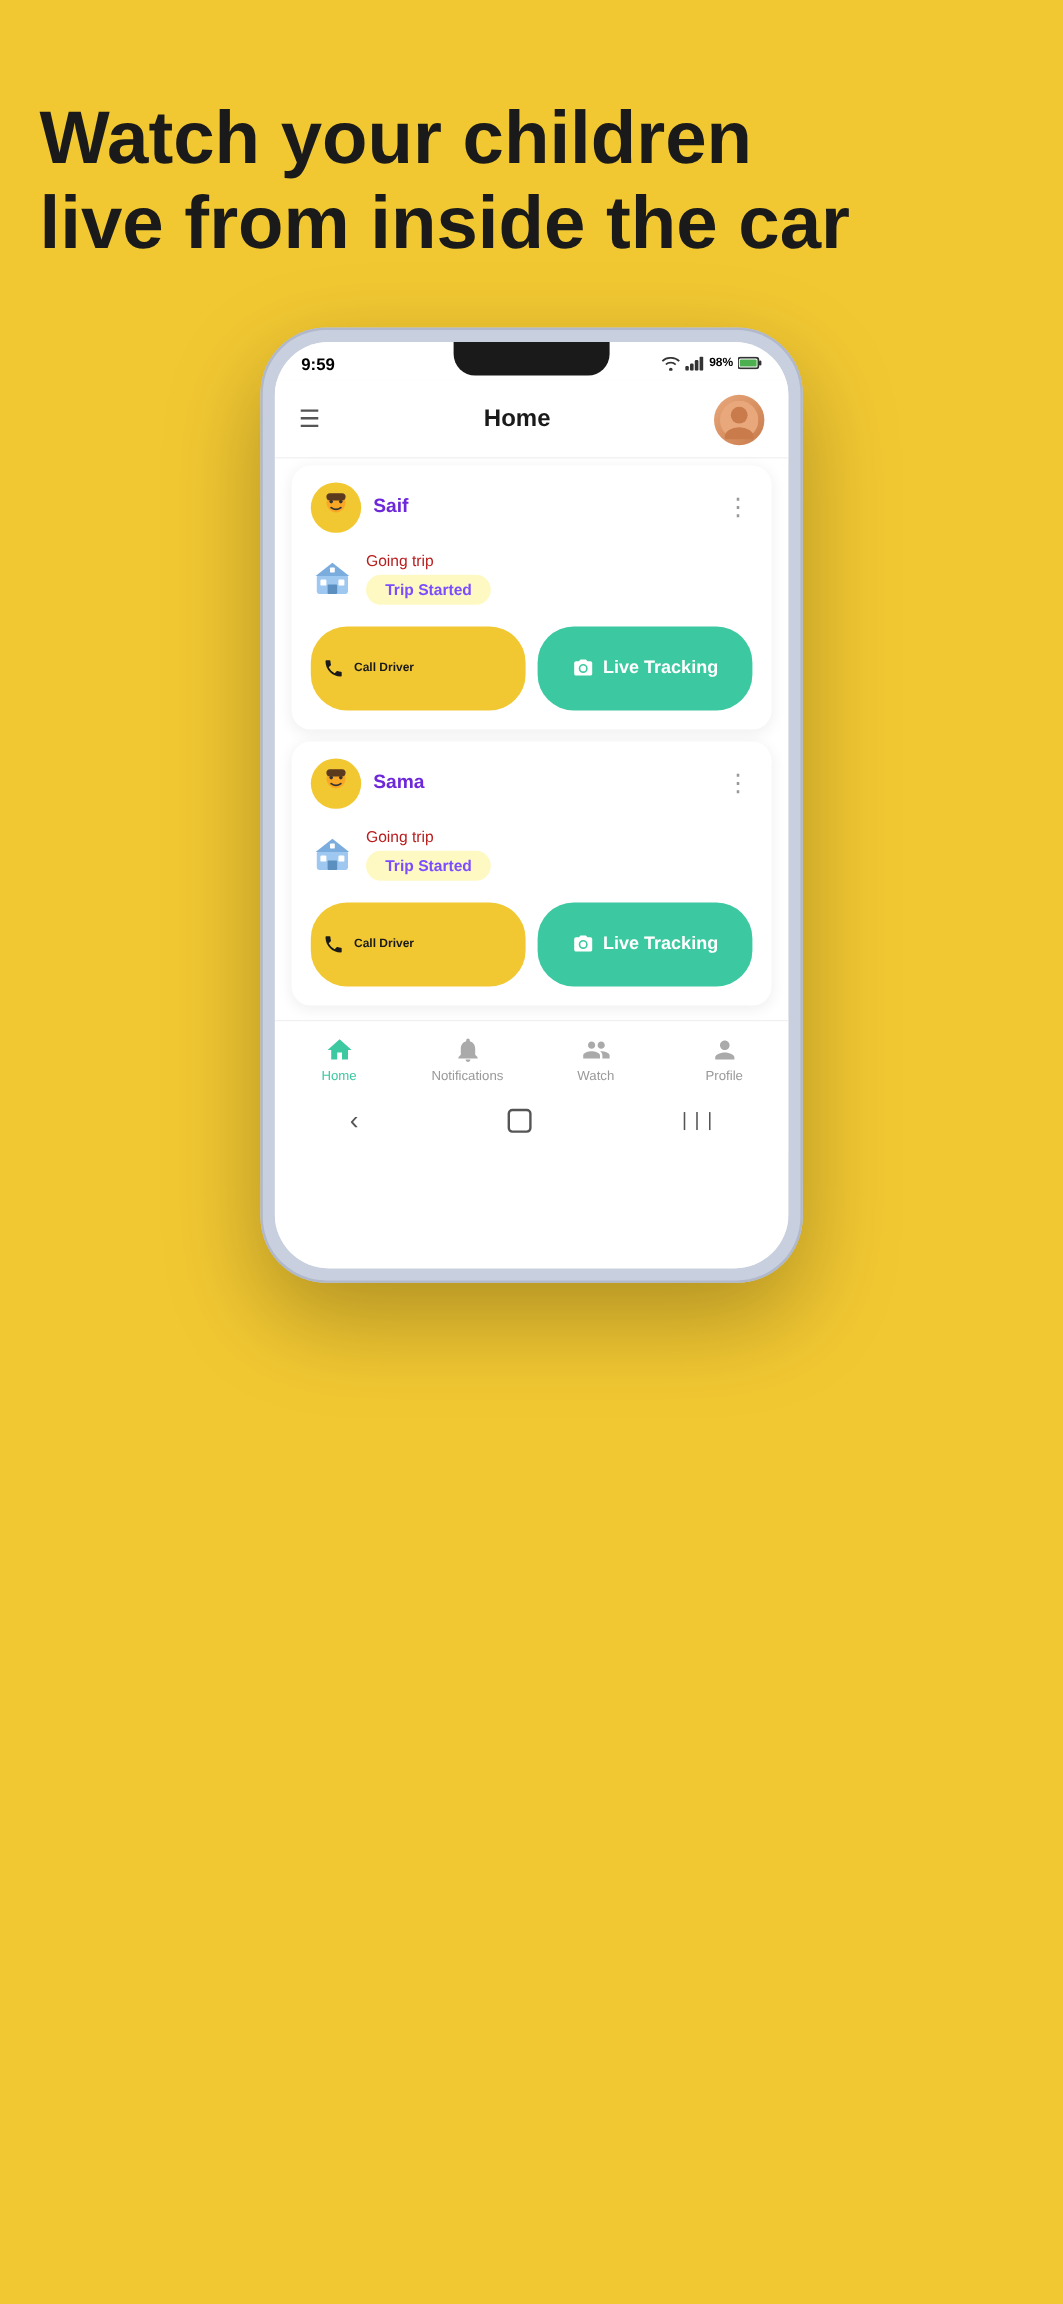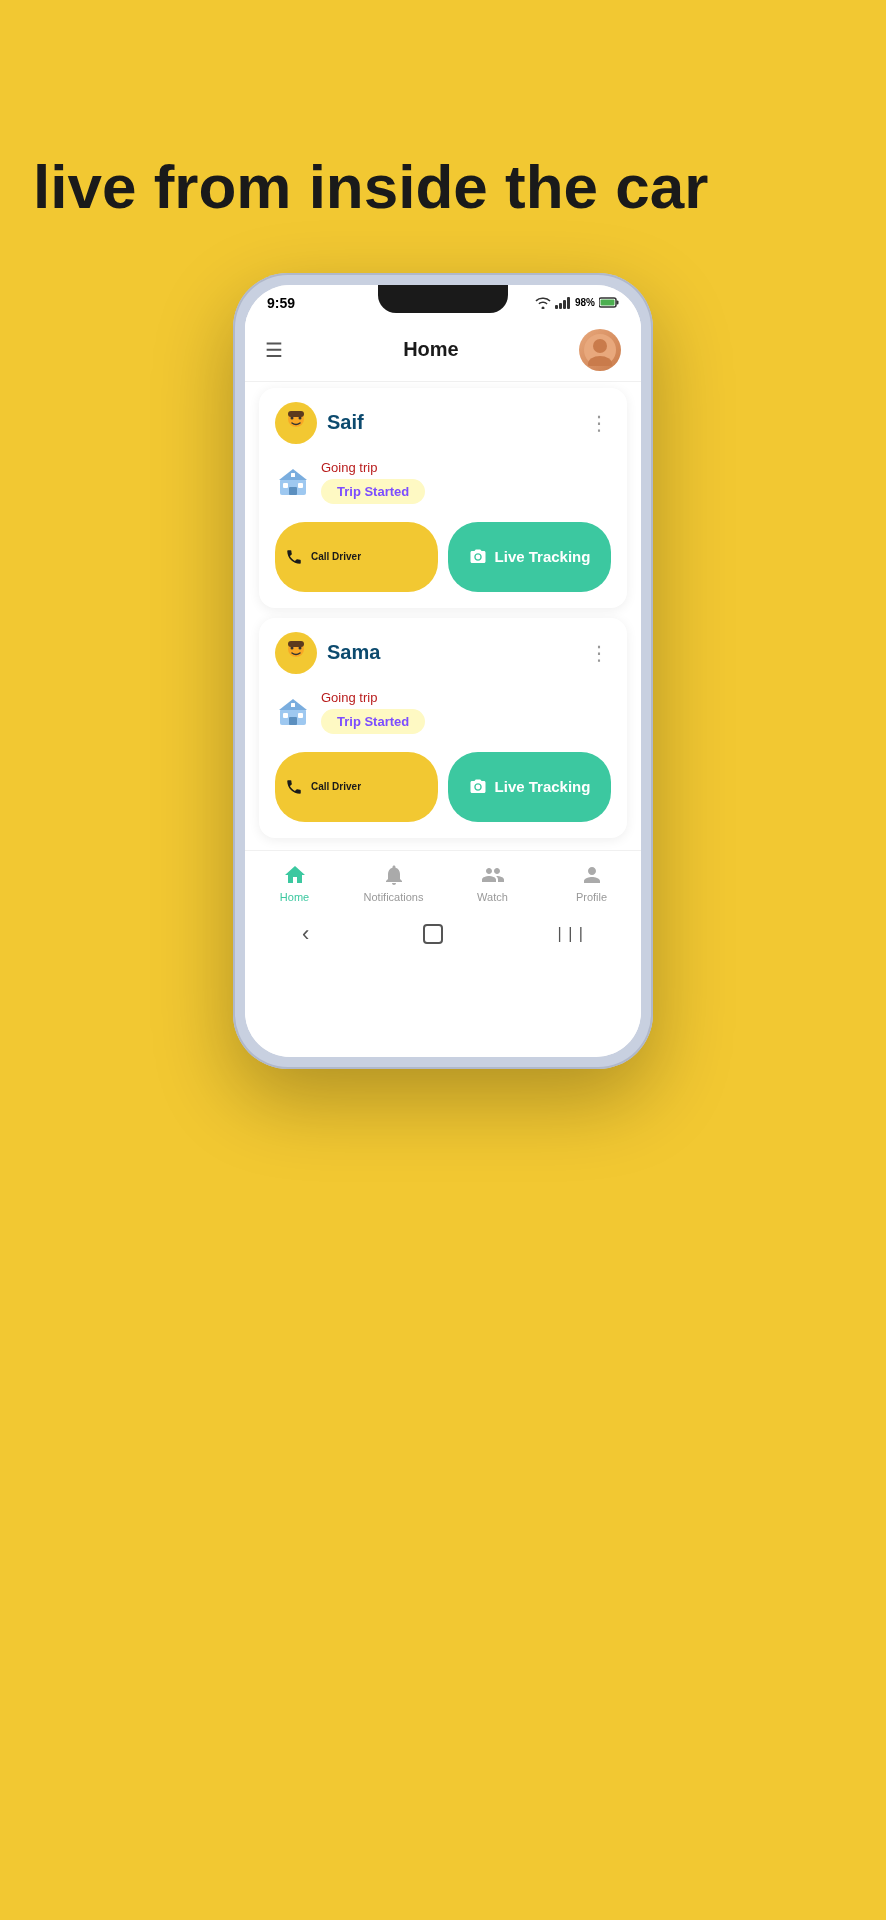--- a/index.html
+++ b/index.html
@@ -21,21 +21,21 @@
       margin-bottom: 50px;
       font-size: 62px;
       font-weight: 900;
       color: #1a1a1a;
       line-height: 1.15;
       text-align: left;
     }
 
     
     .phone-shell {
-      width: 420px;
+      width: 452px;
       background: #c8d0e0;
       border-radius: 55px;
       padding: 12px;
       box-shadow: 0 30px 80px rgba(0,0,0,0.28), inset 0 0 0 2px #b0b8ca;
       position: relative;
     }
 
     .phone-inner {
       background: #f5f5f5;
       border-radius: 45px;
@@ -125,21 +125,21 @@
     }
 
     .child-info { display: flex; align-items: center; gap: 10px; }
     .child-avatar {
       width: 42px; height: 42px; border-radius: 50%;
       background: #F2C832;
       display: flex; align-items: center; justify-content: center;
       font-size: 22px;
       overflow: hidden;
     }
-    .child-name { font-size: 20px; font-weight: 700; color: #0c4a6e; }
+    .child-name { font-size: 16px; font-weight: 700; color: #6d28d9; }
     .dots { font-size: 20px; color: #999; letter-spacing: 2px; cursor: pointer; }
 
     .trip-details {
       padding: 6px 16px 10px 16px;
       display: flex;
       align-items: center;
       gap: 10px;
     }
 
     .school-icon {
@@ -227,21 +227,21 @@
       align-items: center;
       padding: 10px 0 14px 0;
     }
 
     .android-btn { font-size: 18px; color: #555; cursor: pointer; }
   </style>
 </head>
 <body>
 
 <div class="headline">
-  <br>
+  <span>Watch your children</span><br>
   <span>live from inside the car</span>
 </div>
 
 <div class="phone-shell">
   <div class="phone-inner">
 
     <div class="notch"></div>
 
     <div class="status-bar">
       <span class="time">9:59</span>

